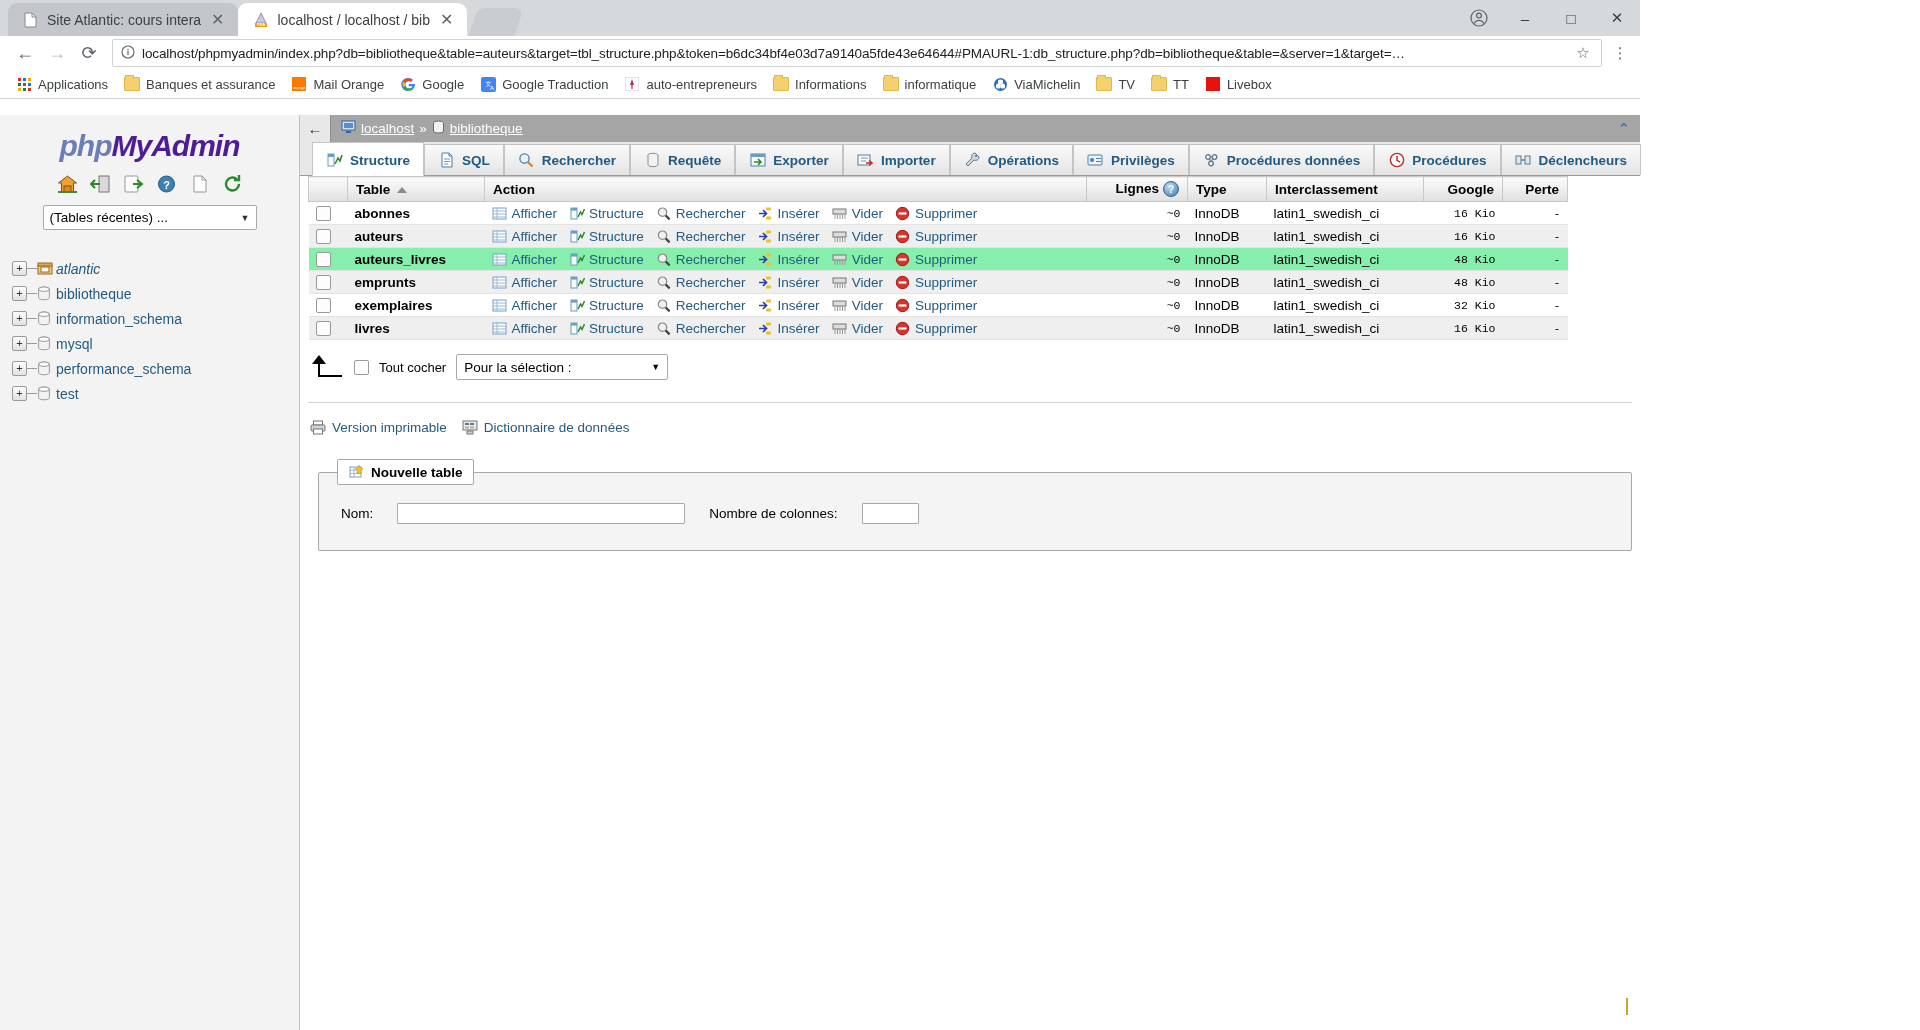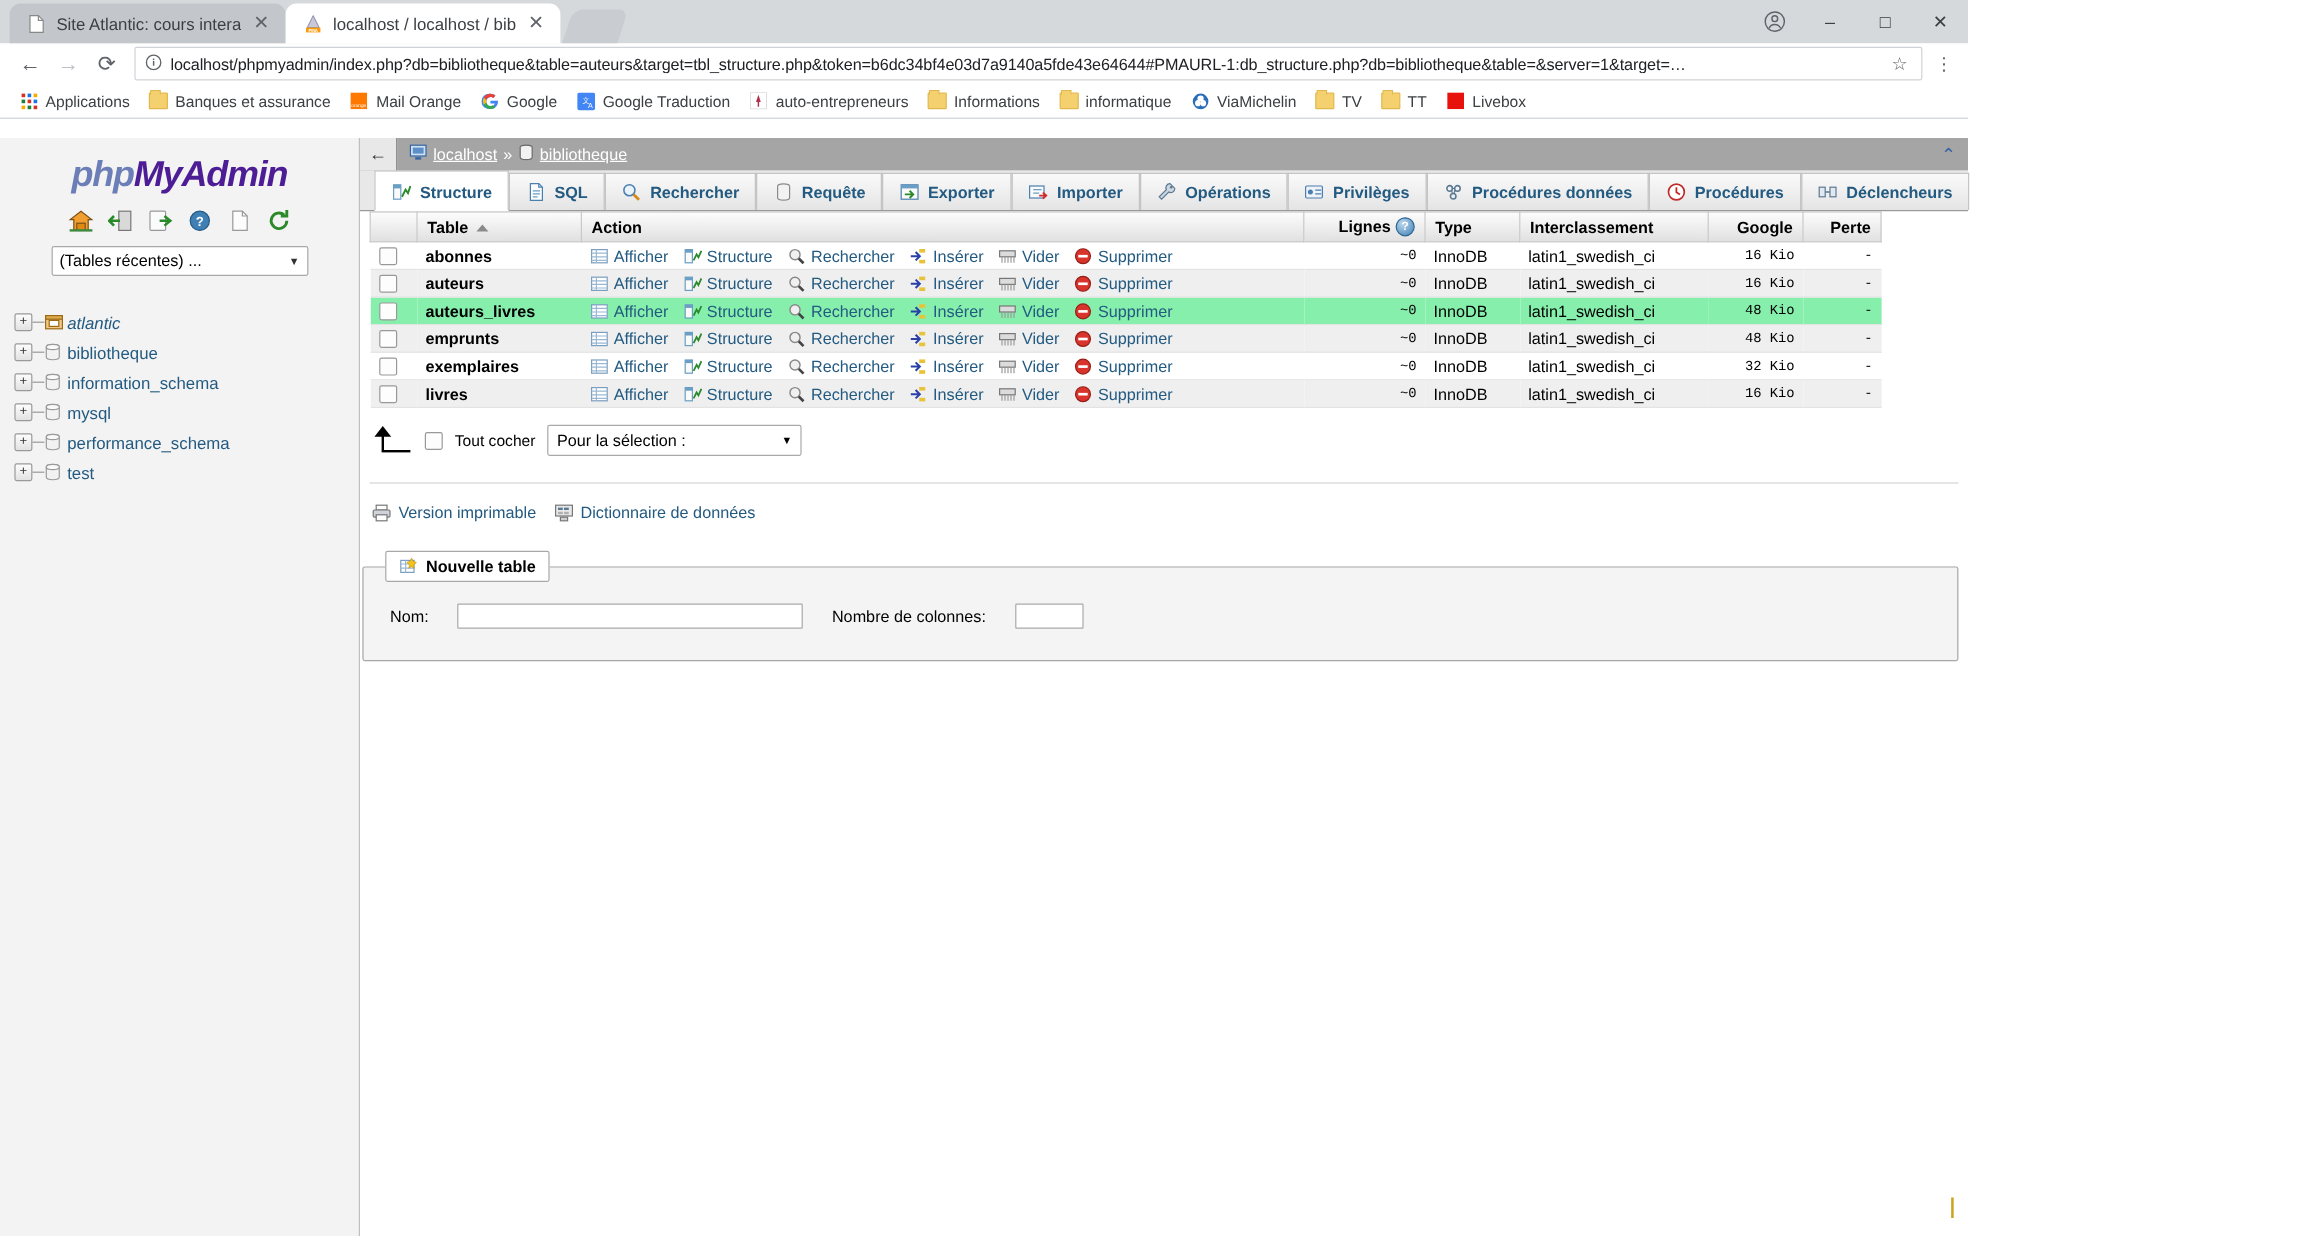--- a/index.html
+++ b/index.html
@@ -187,21 +187,21 @@
     width:212px;height:26px;border:1px solid #a9a9a9;background:#fff;border-radius:2px;
     display:flex;align-items:center;justify-content:space-between;padding:0 7px;font-size:13.5px;
     box-sizing:border-box;
   }
   .selbox .arr{font-size:9px;}
   .printline{display:flex;align-items:center;gap:7px;padding:16px 0 0 10px;font-size:13.5px;color:#235a81;}
   .printline .a{display:flex;align-items:center;gap:6px;padding-right:8px;}
 
   
   fieldset.newtbl{
-    margin:24px 8px 0 2px;border:1px solid #a8a8a8;border-radius:2px;
+    margin:24px 8px 0 18px;border:1px solid #a8a8a8;border-radius:2px;
     background:#f4f4f4;padding:0;
   }
   fieldset.newtbl legend{
     margin-left:18px;padding:4px 10px;background:#fff;border:1px solid #a8a8a8;border-radius:2px;
     font-weight:bold;font-size:13.5px;display:flex;align-items:center;gap:7px;
   }
   .newtbl-body{padding:18px 0 26px 22px;display:flex;align-items:center;gap:24px;font-size:13.5px;}
   .tinput{height:21px;border:1px solid #a9a9a9;background:#fff;border-radius:1px;box-sizing:border-box;}
   .tinput.name{width:288px;}
   .tinput.cols{width:57px;}

